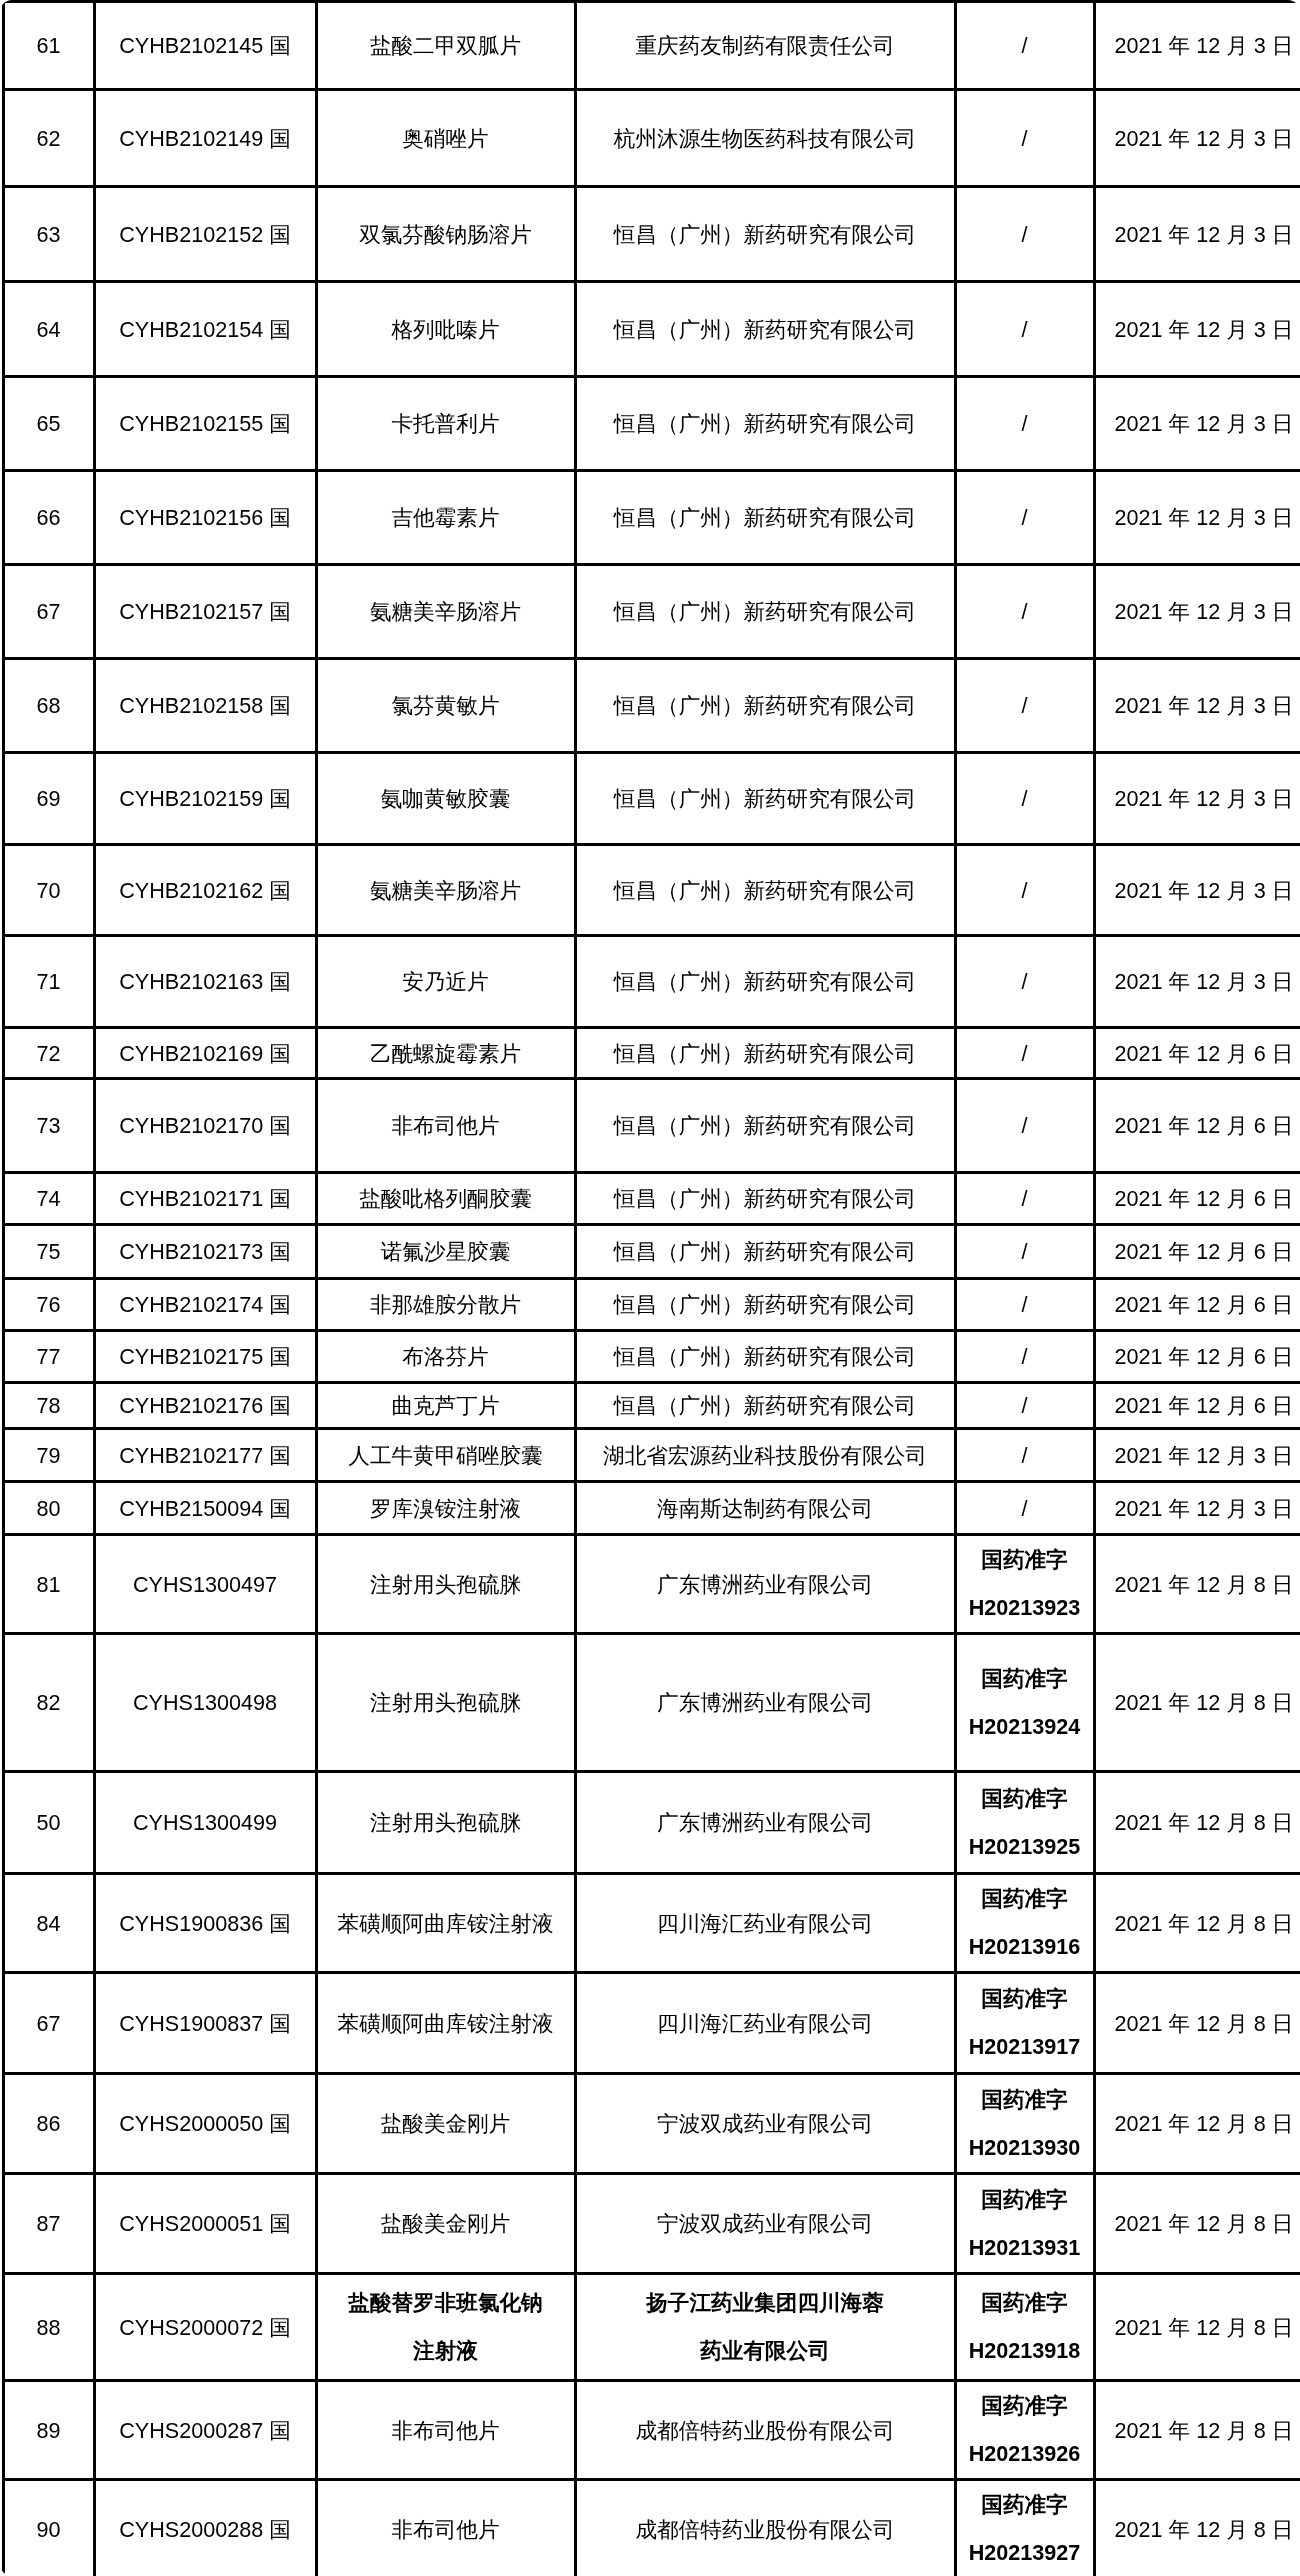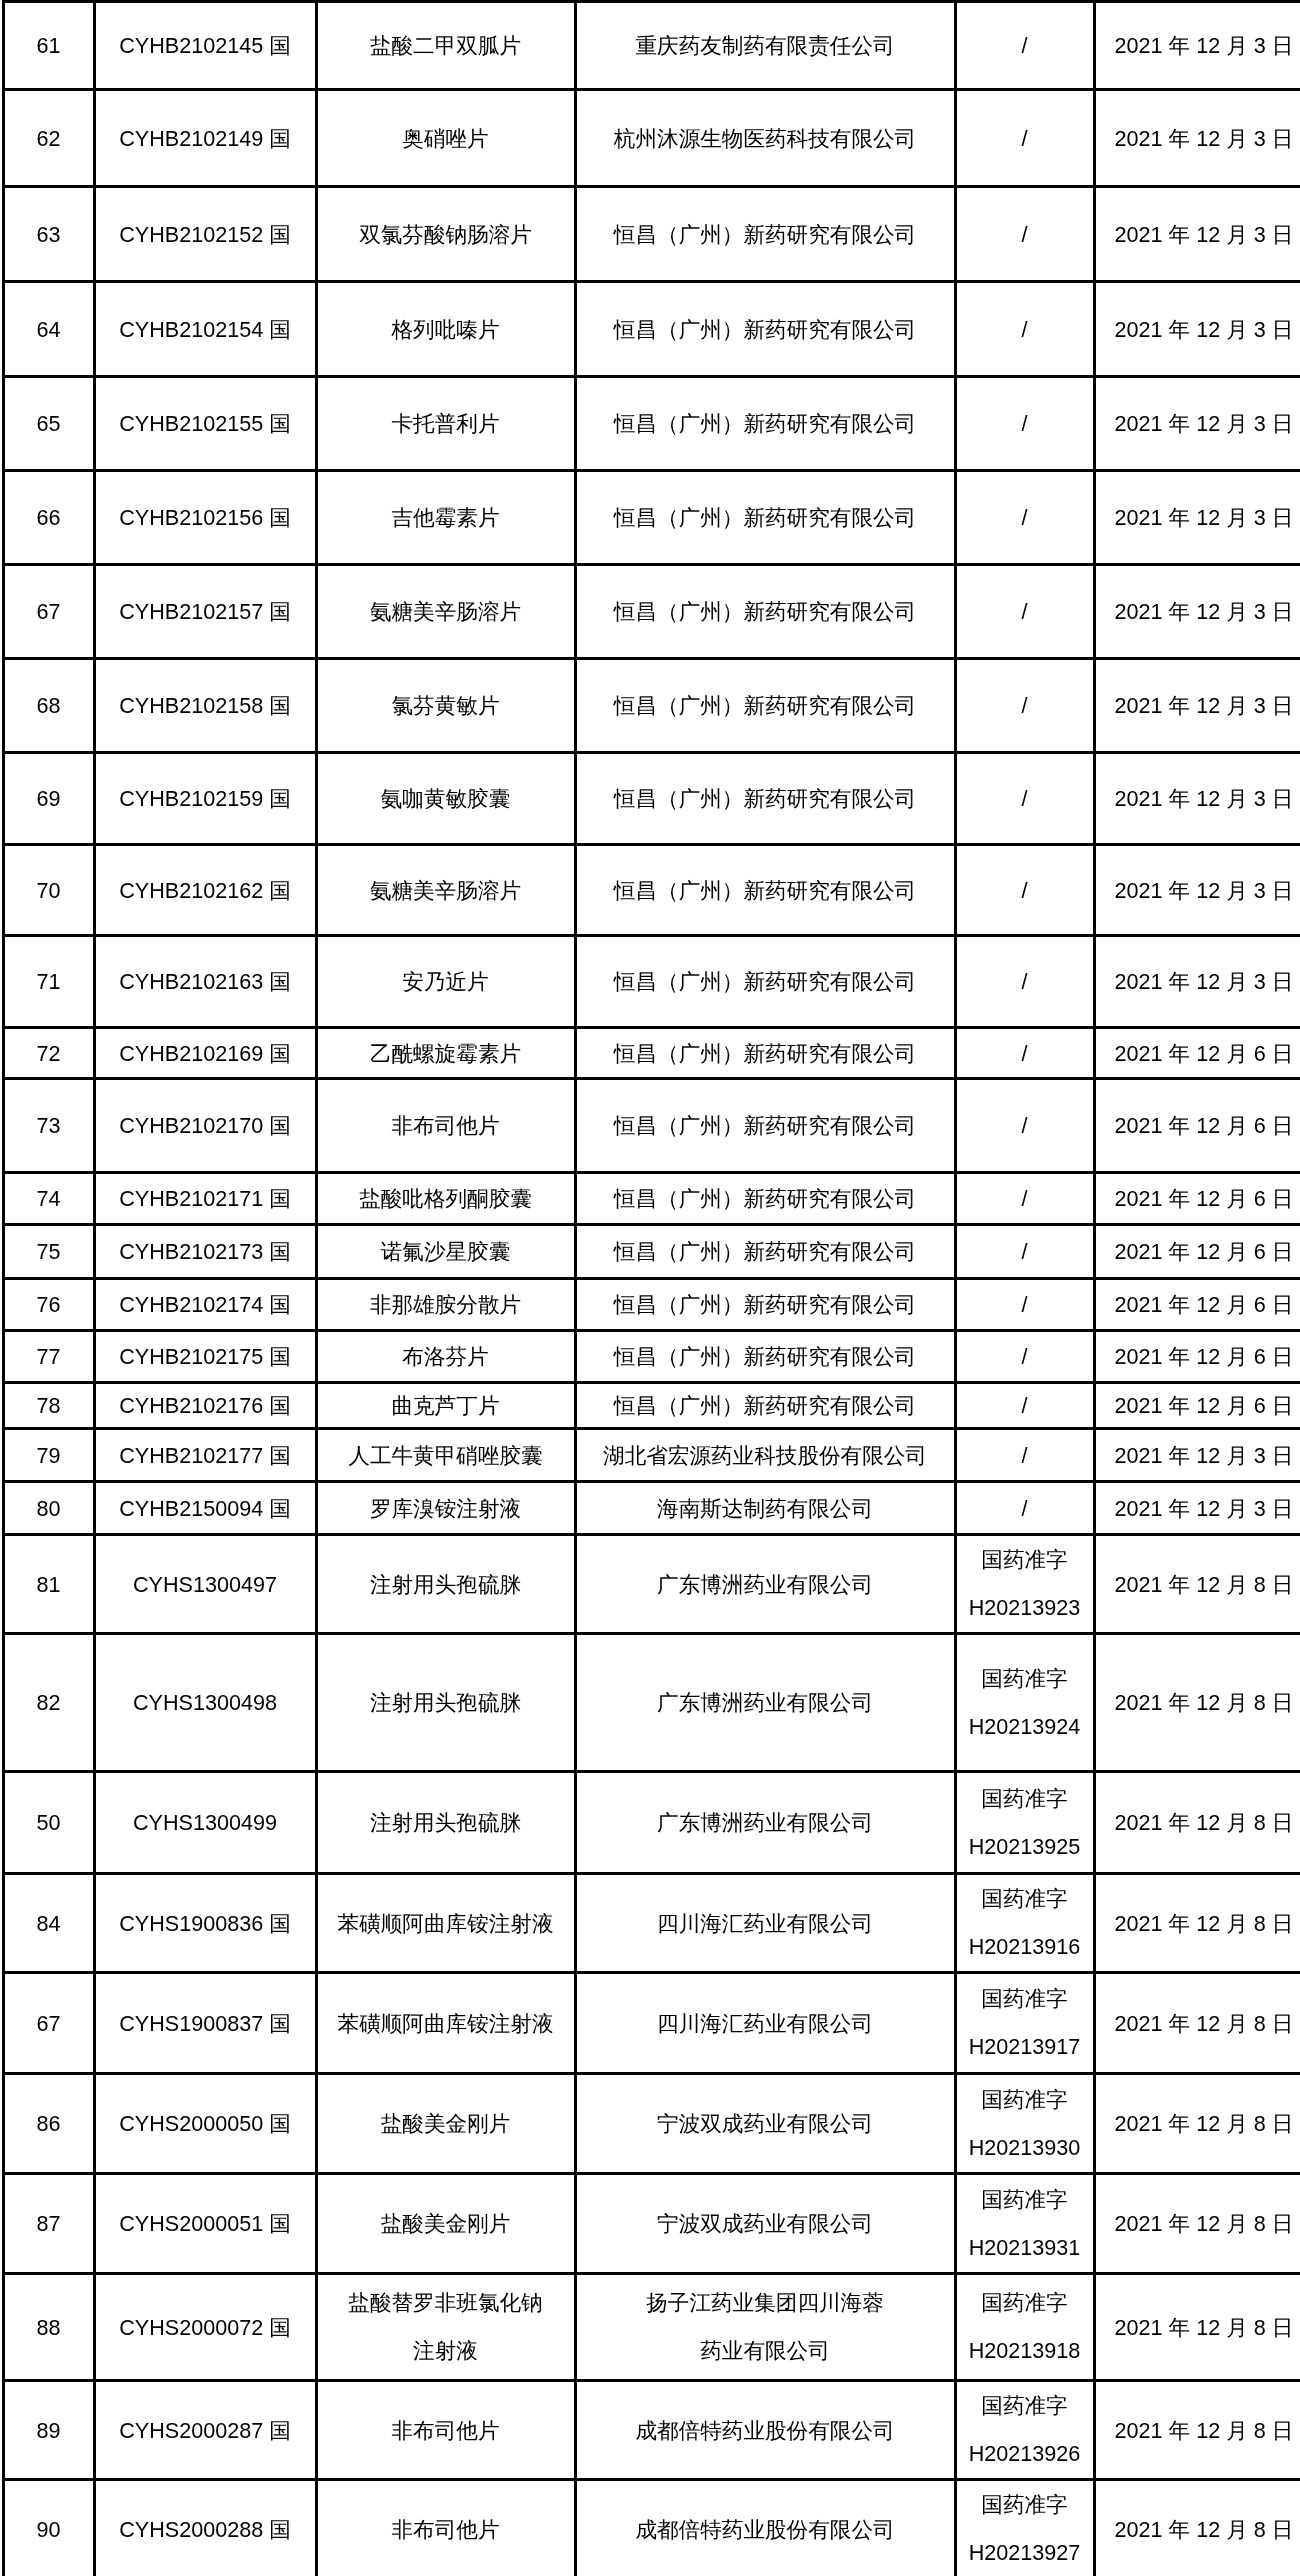--- a/index.html
+++ b/index.html
@@ -4,40 +4,41 @@
 <style>
   html, body { margin: 0; padding: 0; background: #ffffff; }
   .page {
     position: relative;
     width: 1300px;
     height: 2576px;
     overflow: hidden;
     background: #ffffff;
     font-family: "Liberation Sans", sans-serif;
     color: #000000;
+    border-radius: 12px;
   }
   table.approval-table {
     position: absolute;
     left: 1.5px;
     top: 0;
     width: 1311px;           
     border-collapse: collapse;
     table-layout: fixed;
   }
   table.approval-table td {
     border: 3px solid #000000;
     padding: 0;
     text-align: center;
     vertical-align: middle;
     font-size: 21.6px;
     overflow: hidden;
   }
   .cell { width: 100%; }
   .cell .line { line-height: 27px; white-space: nowrap; }
-  .cell.multiline .line { line-height: 48px; }
+  .cell.multiline .line { line-height: 48px; font-weight: bold; }
 </style>
 </head>
 <body>
 
 <div class="page">
   <table class="approval-table">
     <colgroup>
       <col style="width:91px">
       <col style="width:222px">
       <col style="width:259px">

